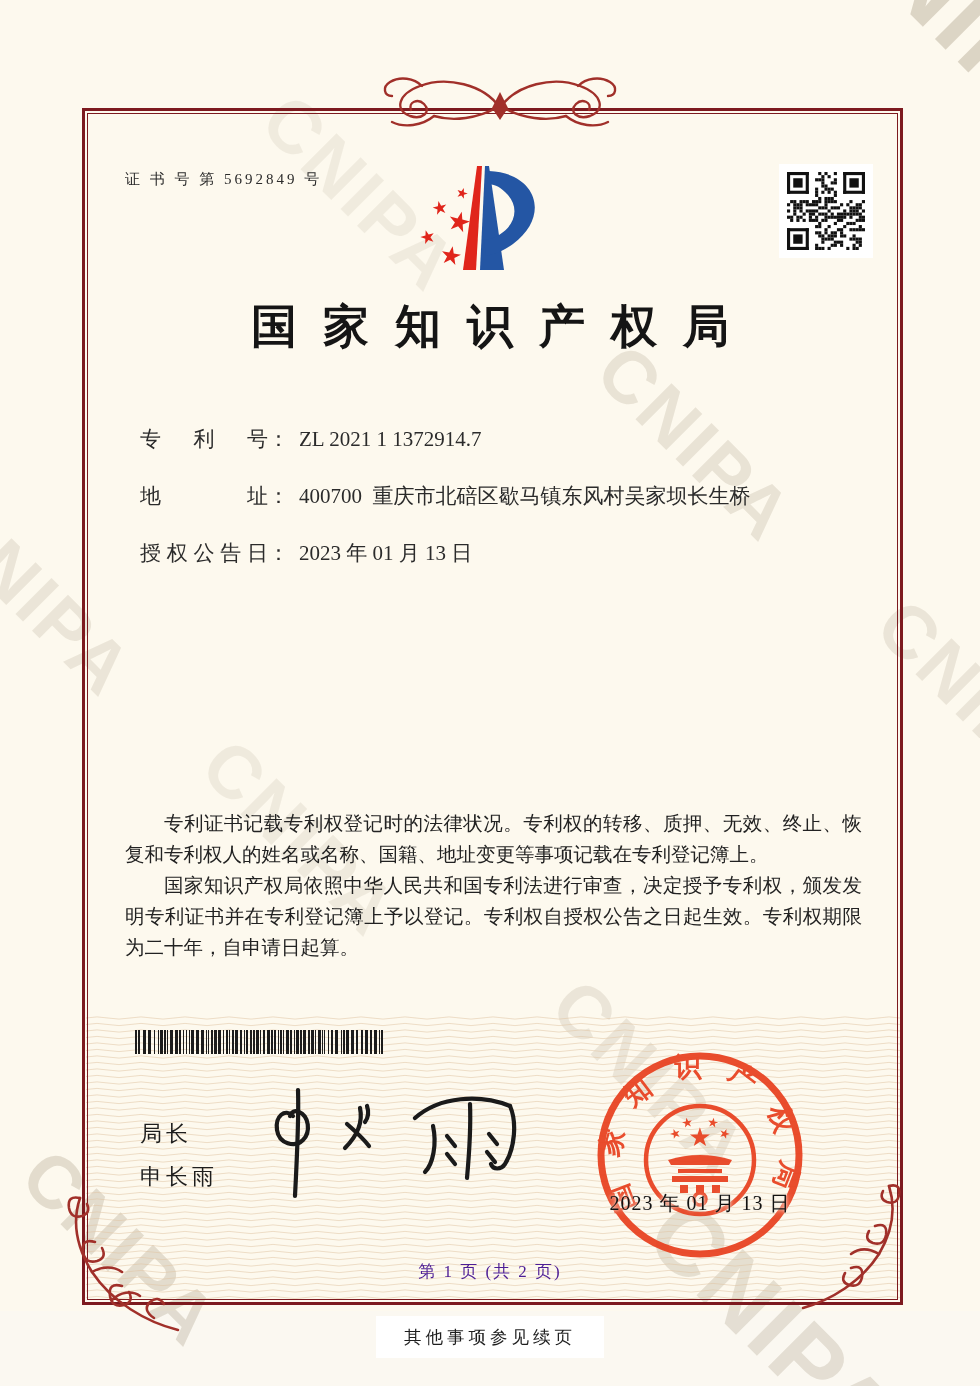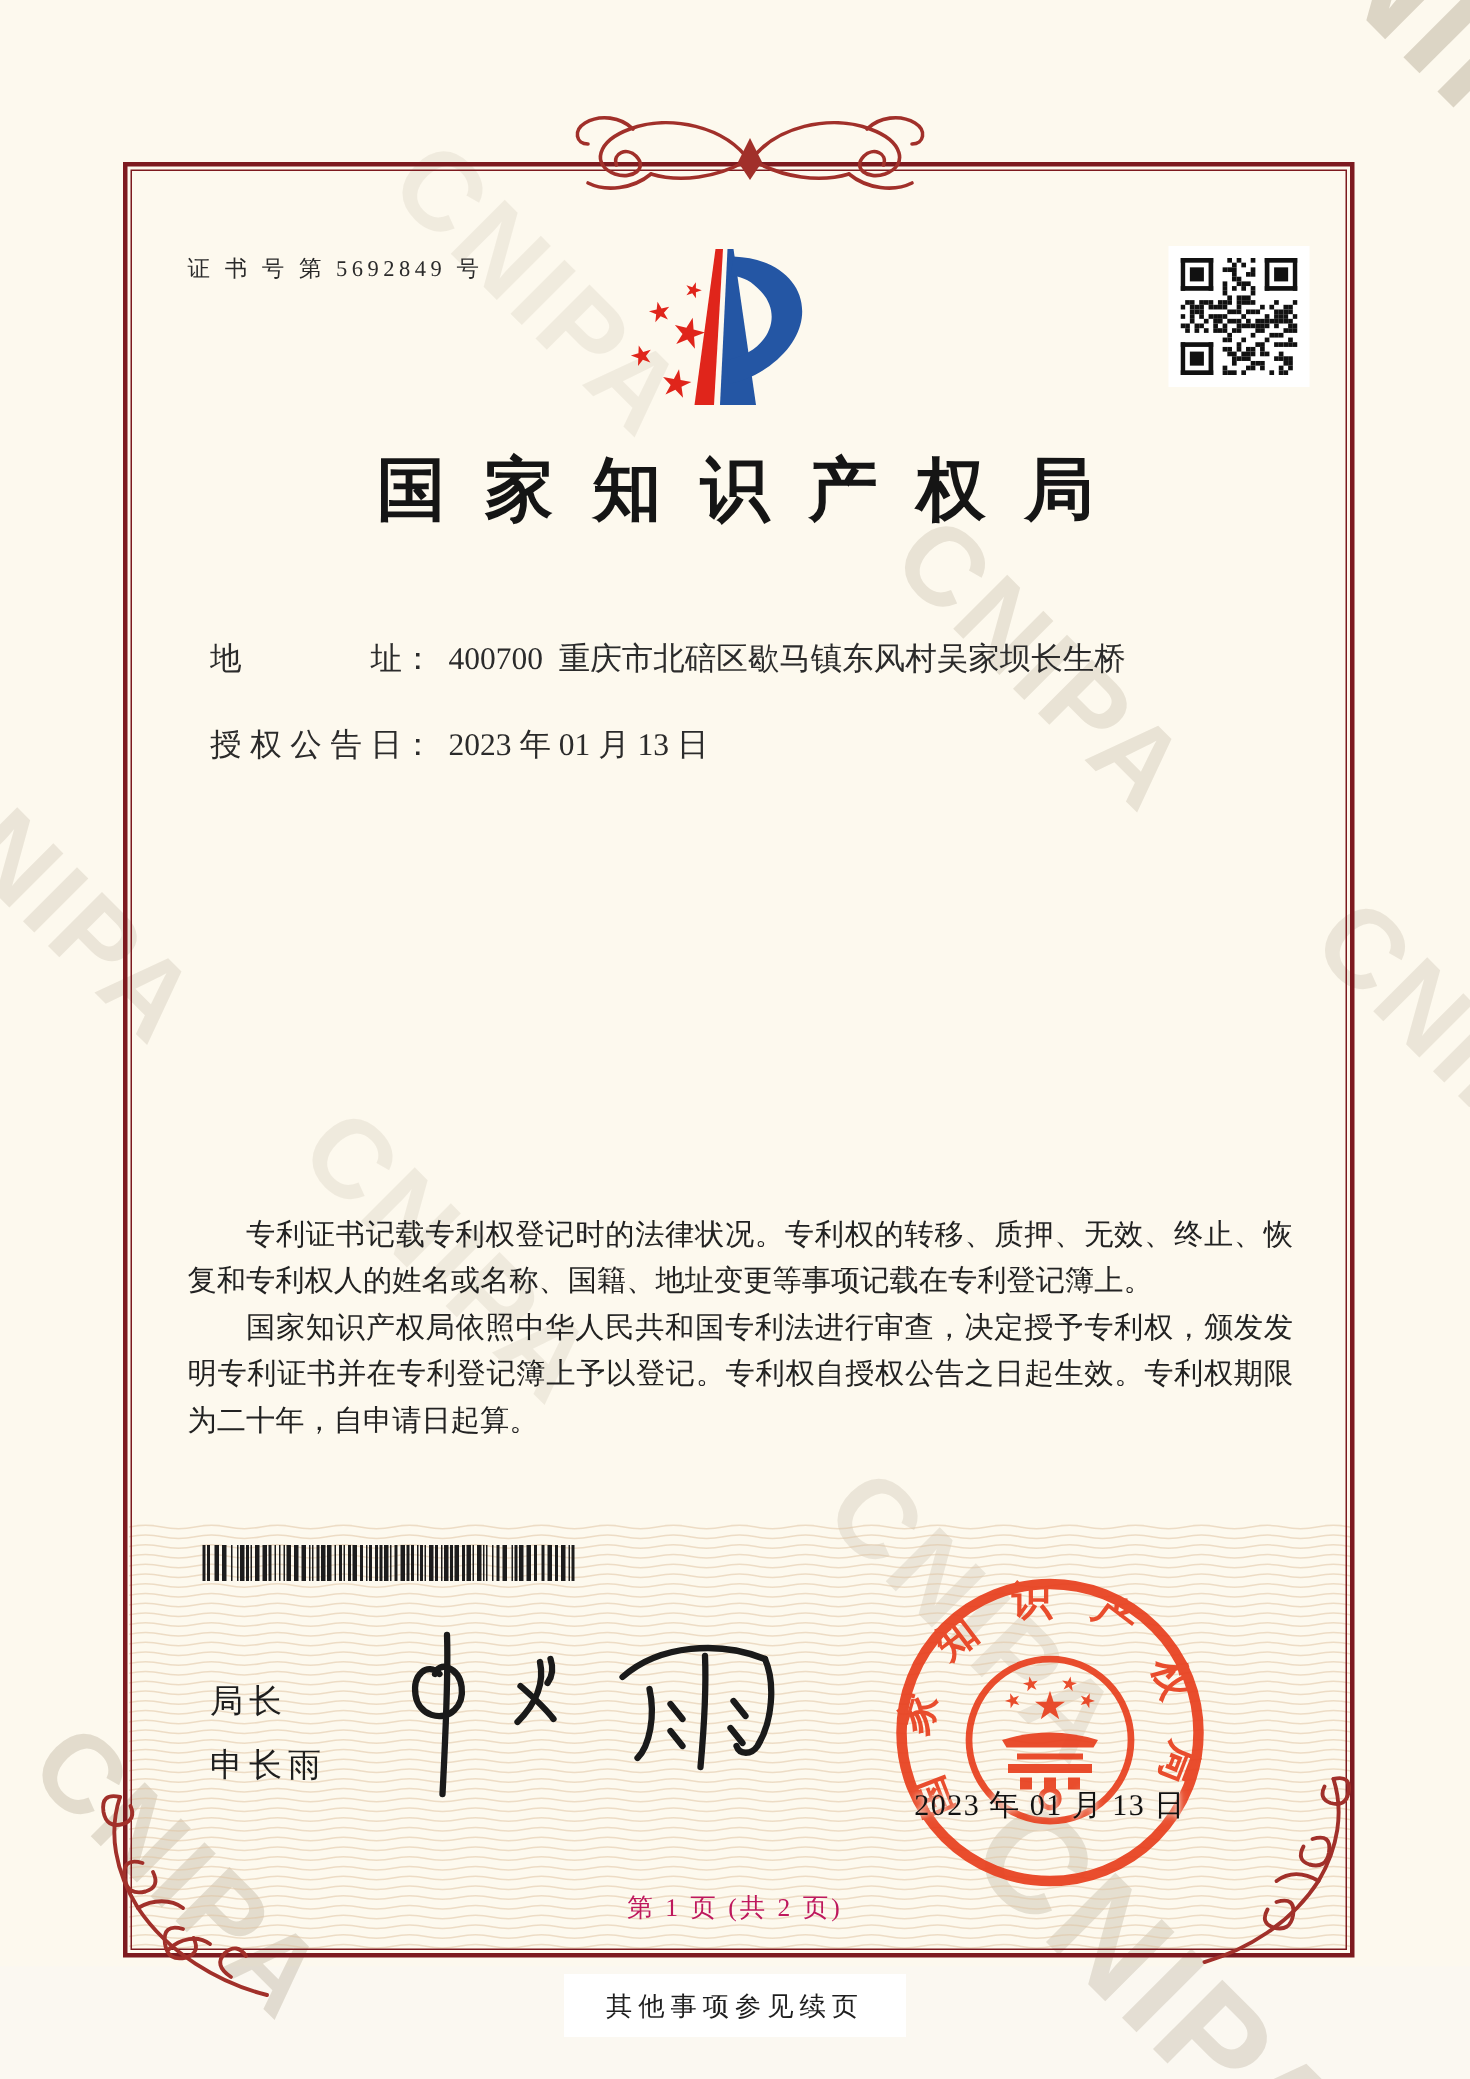--- a/index.html
+++ b/index.html
@@ -51,21 +51,21 @@
             letter-spacing:4px;z-index:4;color:#1e1e1e;}
   .sig{position:absolute;left:265px;top:1078px;z-index:5;}
   .sig path{stroke:#1a1a1a;stroke-width:4.2;fill:none;stroke-linecap:round;stroke-linejoin:round;}
   .seal{position:absolute;left:583px;top:1038px;z-index:4;opacity:.93;}
   .seal .ink{fill:var(--seal_red);}
   .seal .ring{fill:none;stroke:var(--seal_red);}
   .seal-date{position:absolute;left:598px;top:1190px;width:204px;text-align:center;
              font-size:20px;color:#111;z-index:6;letter-spacing:1px;
              text-shadow:0 0 3px #f6ede2,0 0 6px #f6ede2;}
   .page-info{position:absolute;left:0;width:100%;top:1260px;text-align:center;
-             font-size:17px;letter-spacing:2px;z-index:4;color:#be185d;}
+             font-size:17px;letter-spacing:2px;z-index:4;color:#4c1d95;}
   .cont-note{position:absolute;left:50%;transform:translateX(-50%);top:1316px;background:#fff;
              padding:9px 28px;font-size:17.5px;letter-spacing:4px;z-index:4;color:#1e1e1e;}
   .star{fill:var(--logo_red);}
 </style>
 </head>
 <body>
 
 <div class="page">
 
   <div class="wm" style="left:795px;top:-45px;font-size:105px;opacity:.28">CNIPA</div>
@@ -337,20 +337,23 @@
         <rect x="57" y="72" width="3" height="3" fill="#111"></rect>
         <rect x="63" y="72" width="3" height="3" fill="#111"></rect>
         <rect x="66" y="72" width="3" height="3" fill="#111"></rect>
       </svg>
   </div>
 
   <div class="title">国家知识产权局</div>
 
   <div class="fields">
     <div class="field-row">
+      <span class="f-label">专利号</span><span class="f-colon">：</span><span class="f-value">ZL 2021 1 1372914.7</span>
+    </div>
+    <div class="field-row">
       <span class="f-label">地址</span><span class="f-colon">：</span><span class="f-value">400700  重庆市北碚区歇马镇东风村吴家坝长生桥</span>
     </div>
     <div class="field-row">
       <span class="f-label">授权公告日</span><span class="f-colon">：</span><span class="f-value">2023 年 01 月 13 日</span>
     </div>
   </div>
 
   <div class="body-text">
     <p>专利证书记载专利权登记时的法律状况。专利权的转移、质押、无效、终止、恢复和专利权人的姓名或名称、国籍、地址变更等事项记载在专利登记簿上。</p>
     <p>国家知识产权局依照中华人民共和国专利法进行审查，决定授予专利权，颁发发明专利证书并在专利登记簿上予以登记。专利权自授权公告之日起生效。专利权期限为二十年，自申请日起算。</p>

